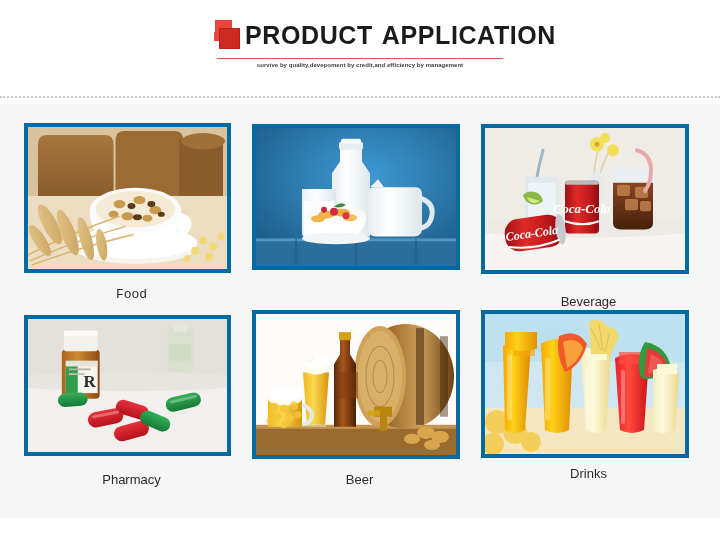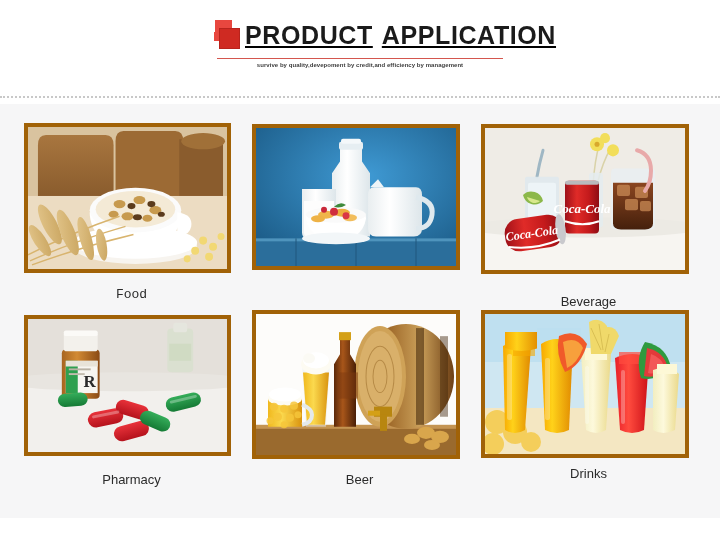--- a/index.html
+++ b/index.html
@@ -30,21 +30,20 @@
     width: 720px;
     height: 97px;
     background: #ffffff;
   }
   .brand {
     position: absolute;
     left: 205px;
     top: 18px;
     width: 310px;
     height: 56px;
-    text-decoration: underline;
   }
   .brand-top {
     display: flex;
     align-items: center;
     height: 34px;
   }
   .logo-mark {
     position: relative;
     width: 34px;
     height: 30px;
@@ -137,21 +136,21 @@
     top: 0;
     width: 720px;
     height: 414px;
   }
 
   .card {
     position: absolute;
     width: 215px;
   }
   .card .frame {
-    background: #a16207;
+    background: #0369a1;
     padding: 4px;
     box-sizing: border-box;
     width: 100%;
     text-align: right;
   }
   .thumb {
     position: relative;
     width: 100%;
     height: 134px;
     overflow: hidden;

